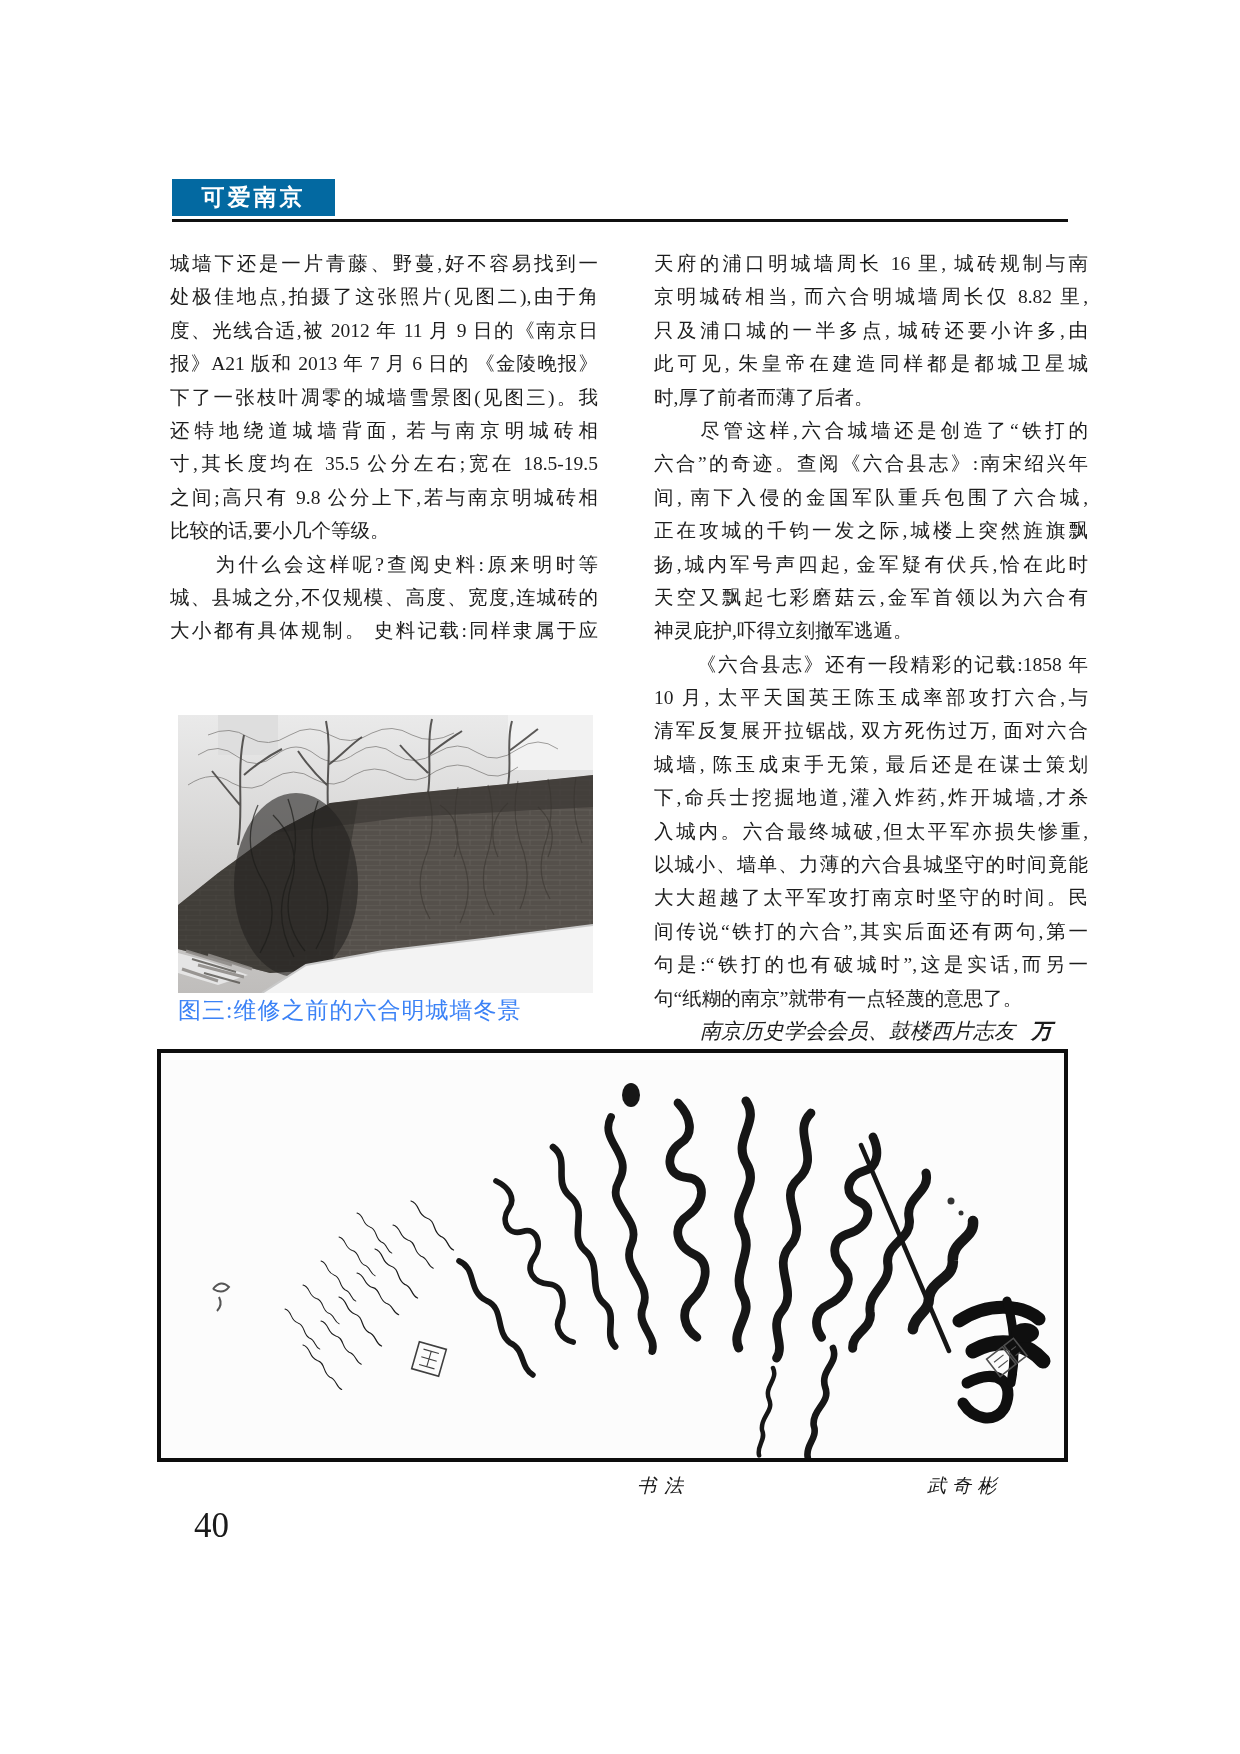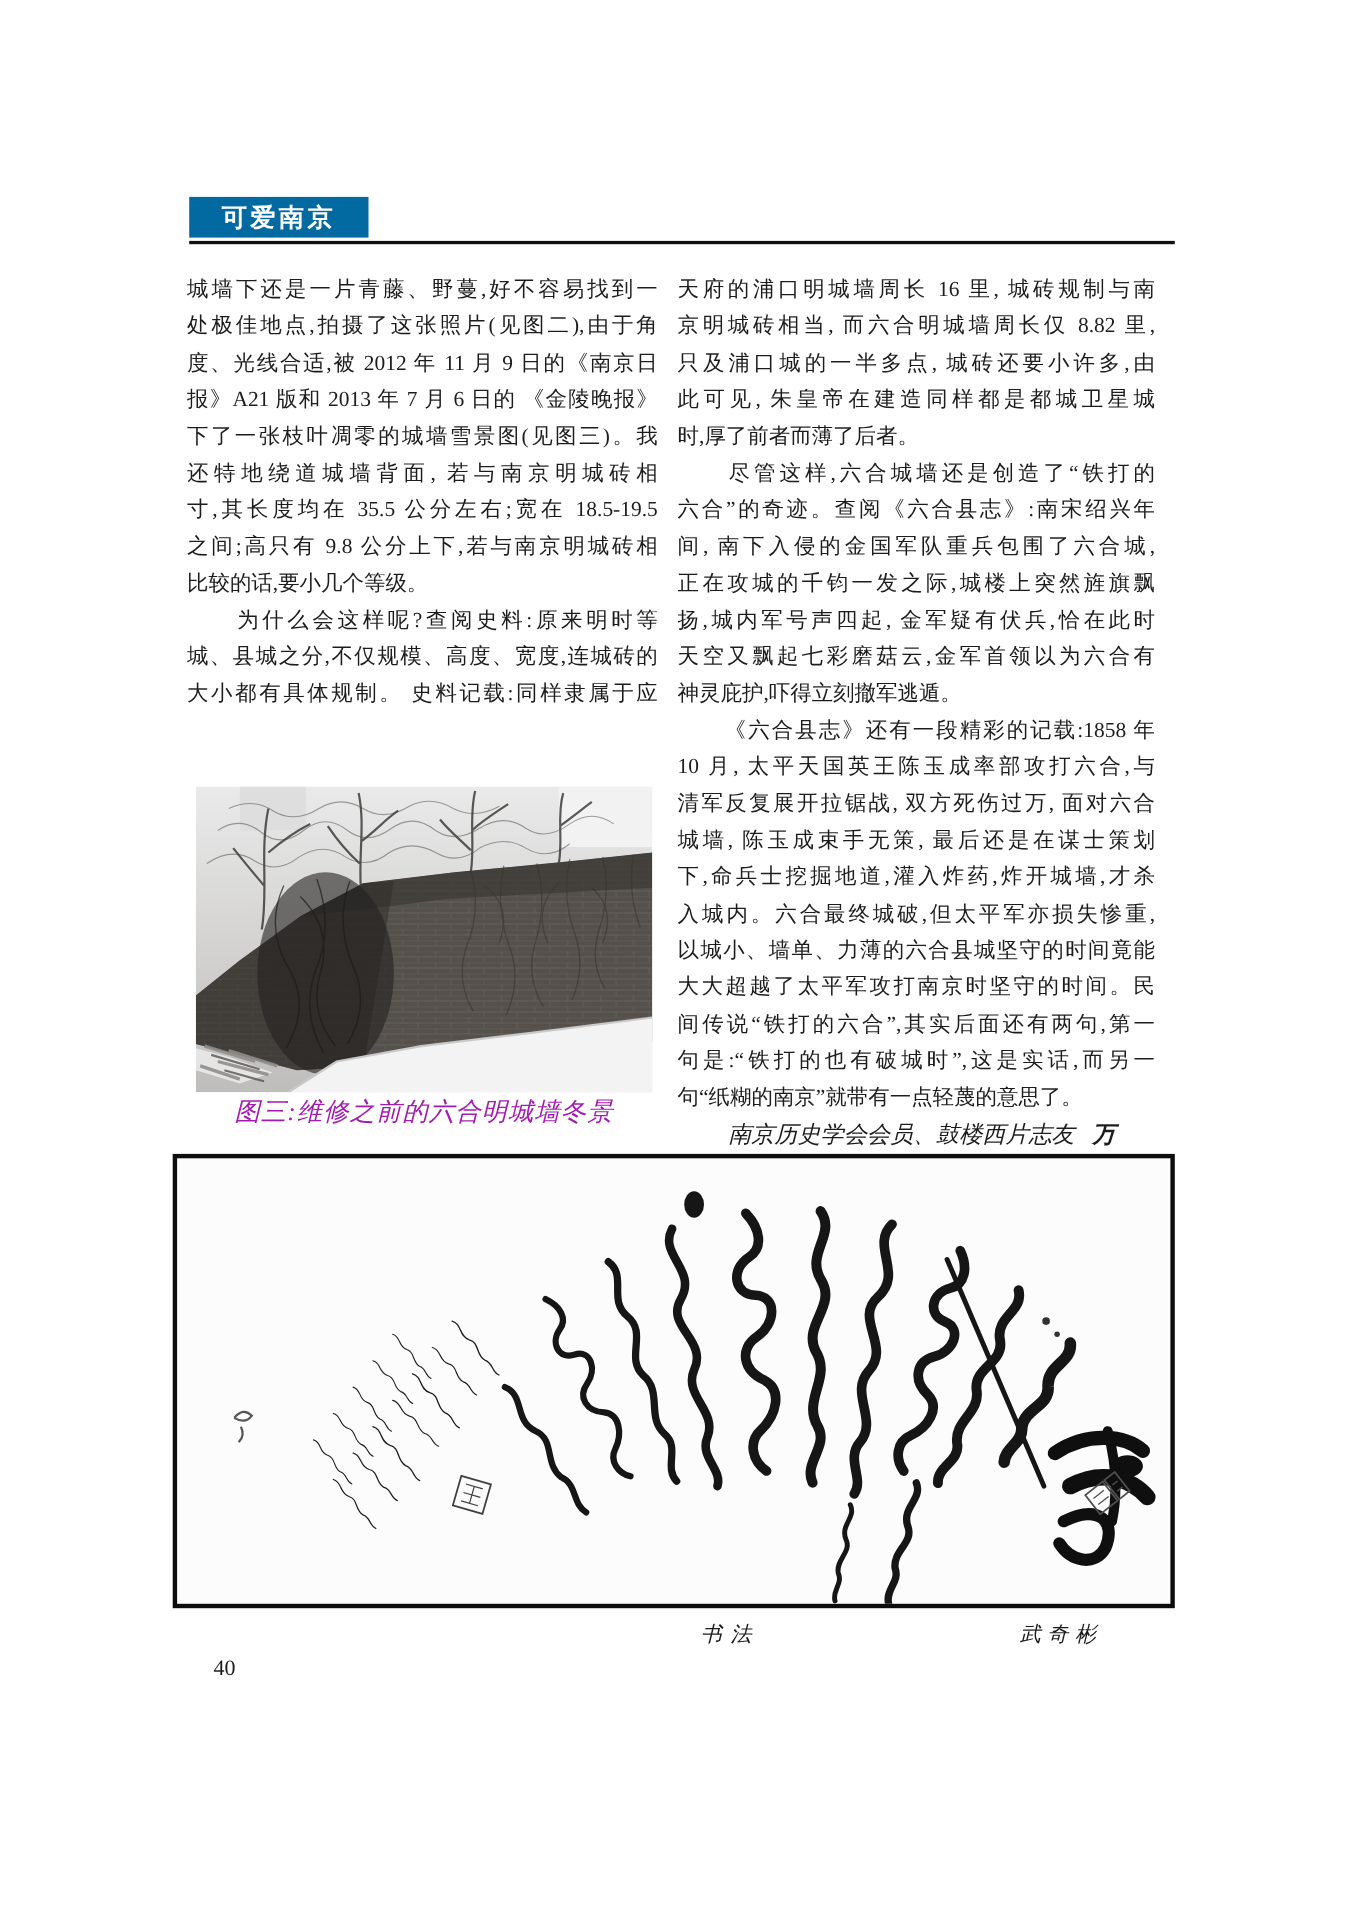--- a/index.html
+++ b/index.html
@@ -4,38 +4,38 @@
 <style>
   html,body{margin:0;padding:0;background:#888;}
   .page{position:relative;width:1240px;height:1754px;background:#ffffff;margin:0 auto;
         font-family:"Liberation Serif","DejaVu Serif",serif;color:#1c1c1c;overflow:hidden;}
   .badge{position:absolute;left:172px;top:179px;width:163px;height:37px;background:#0369a1;
          color:#fff;font-family:"Liberation Sans","DejaVu Sans",sans-serif;font-weight:bold;
          font-size:23px;line-height:37px;text-align:center;letter-spacing:3px;}
   .rule{position:absolute;left:172px;top:219px;width:896px;height:3px;background:#101010;}
   .col{position:absolute;top:247px;}
   .col-left{left:170px;width:428px;}
-  .col-right{left:616px;width:434px;}
+  .col-right{left:654px;width:434px;}
   .line{height:33.4px;line-height:33.4px;font-size:19.5px;overflow:hidden;
         text-align:justify;text-align-last:justify;}
   .line.end{text-align-last:left;}
   .sig{text-align:right;text-align-last:right;font-style:italic;font-size:21px;padding-right:26px;}
   .sig-name{font-weight:bold;margin-left:16px;letter-spacing:10px;}
   .photo{position:absolute;left:178px;top:715px;width:415px;height:278px;}
   .photo svg{display:block;width:100%;height:100%;}
-  .photo-caption{position:absolute;left:178px;top:995px;width:415px;text-align:center;
-        font-style:italic;font-size:23px;letter-spacing:1px;color:#a21caf;}
+  .photo-caption{position:absolute;left:178px;top:995px;width:415px;text-align:left;
+        font-size:23px;letter-spacing:1px;color:#3b82f6;}
   .callig{position:absolute;left:157px;top:1049px;width:903px;height:405px;
         border:4px solid #0d0d0d;background:#fcfcfc;}
   .callig svg{display:block;width:100%;height:100%;}
   .callig-caption{position:absolute;left:157px;top:1473px;width:911px;height:40px;
         font-style:italic;font-size:19px;color:#1a1a1a;}
   .callig-caption .label{position:absolute;left:480px;letter-spacing:8px;}
   .callig-caption .author{position:absolute;left:770px;letter-spacing:6px;}
-  .pagenum{position:absolute;left:194px;top:1506px;font-size:20px;color:#1a1a1a;}
+  .pagenum{position:absolute;left:194px;top:1506px;font-size:35px;color:#1a1a1a;}
 </style>
 </head>
 <body>
 
 <div class="page">
 
   <div class="badge">可爱南京</div>
   <div class="rule"></div>
 
   <div class="col col-left">

